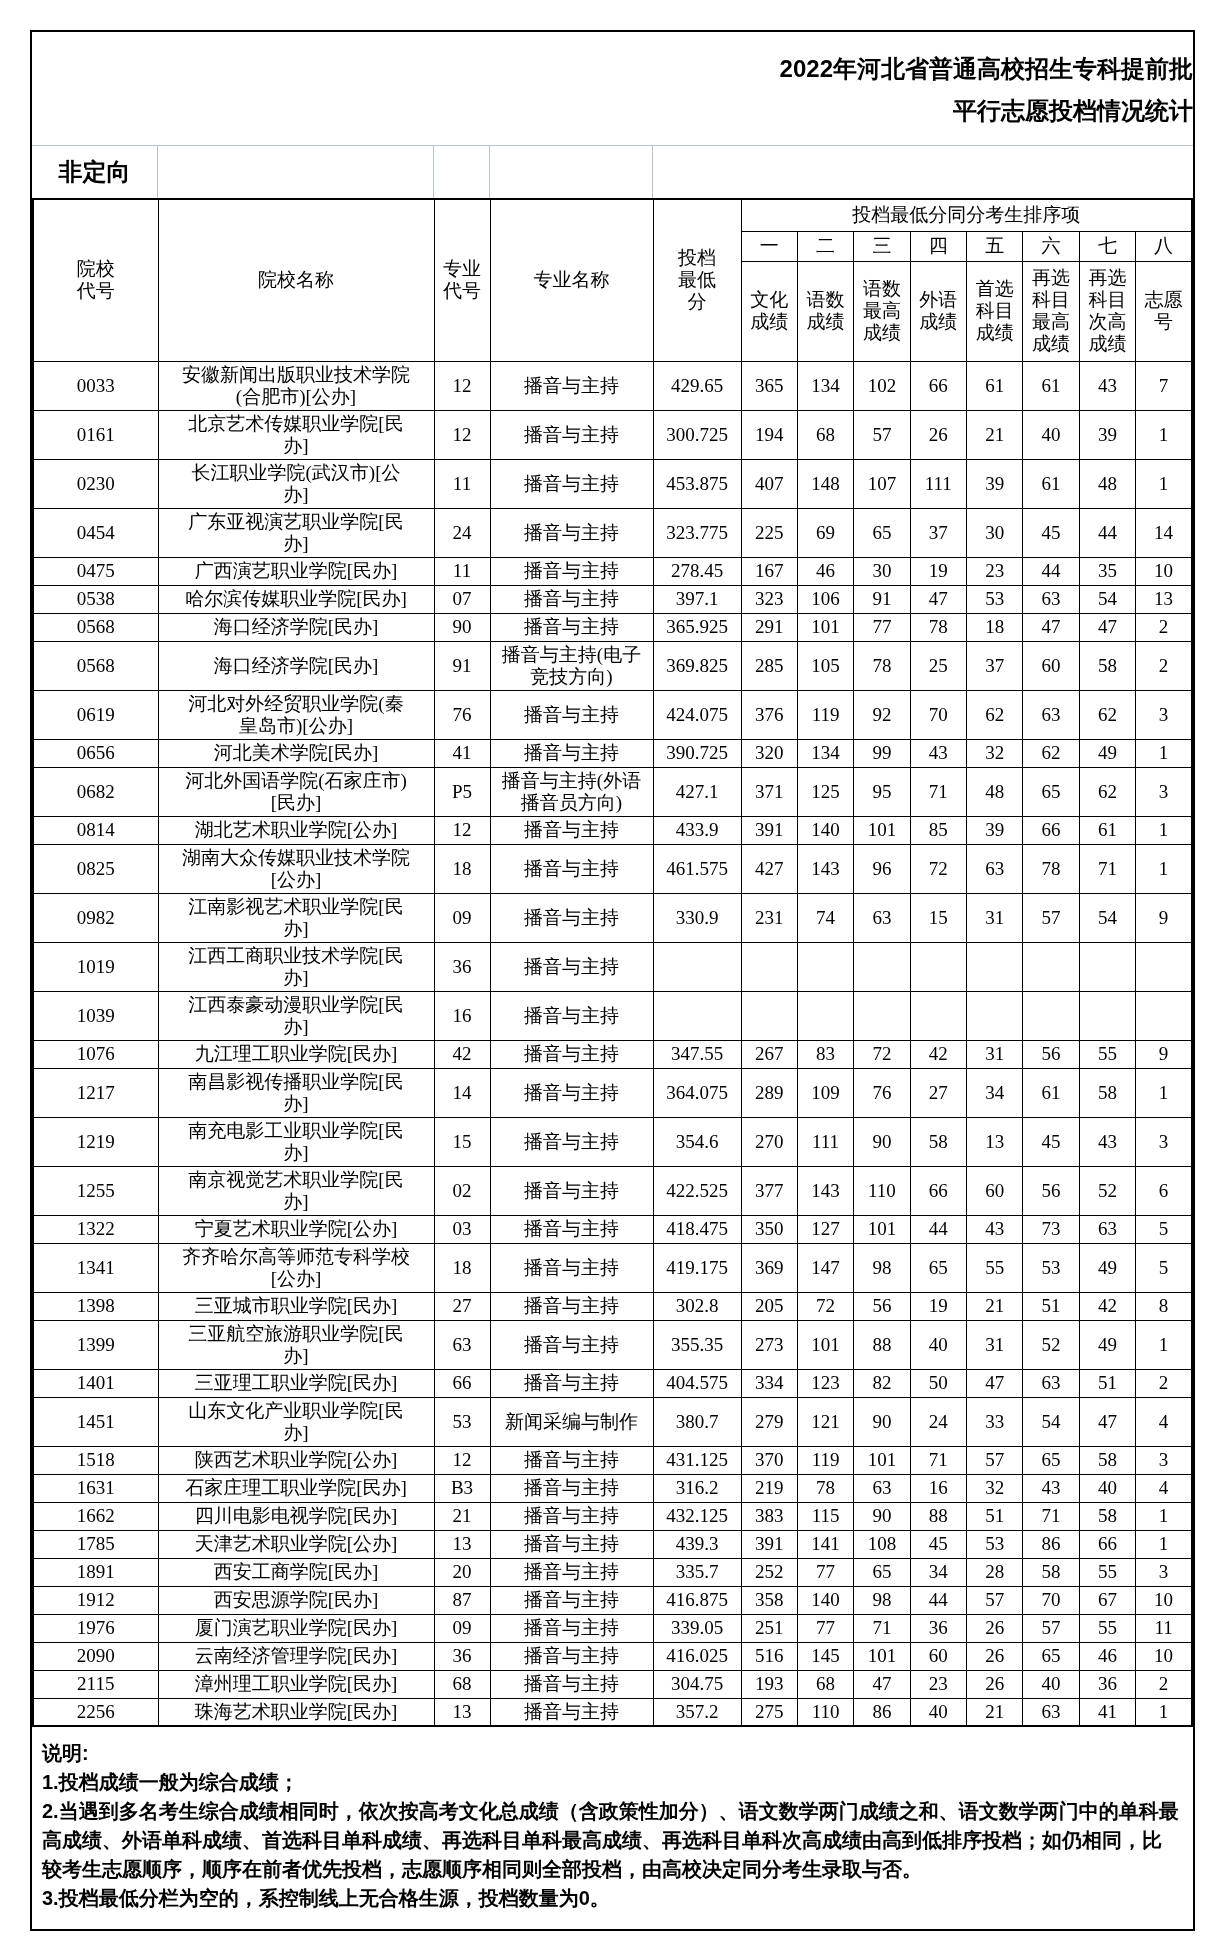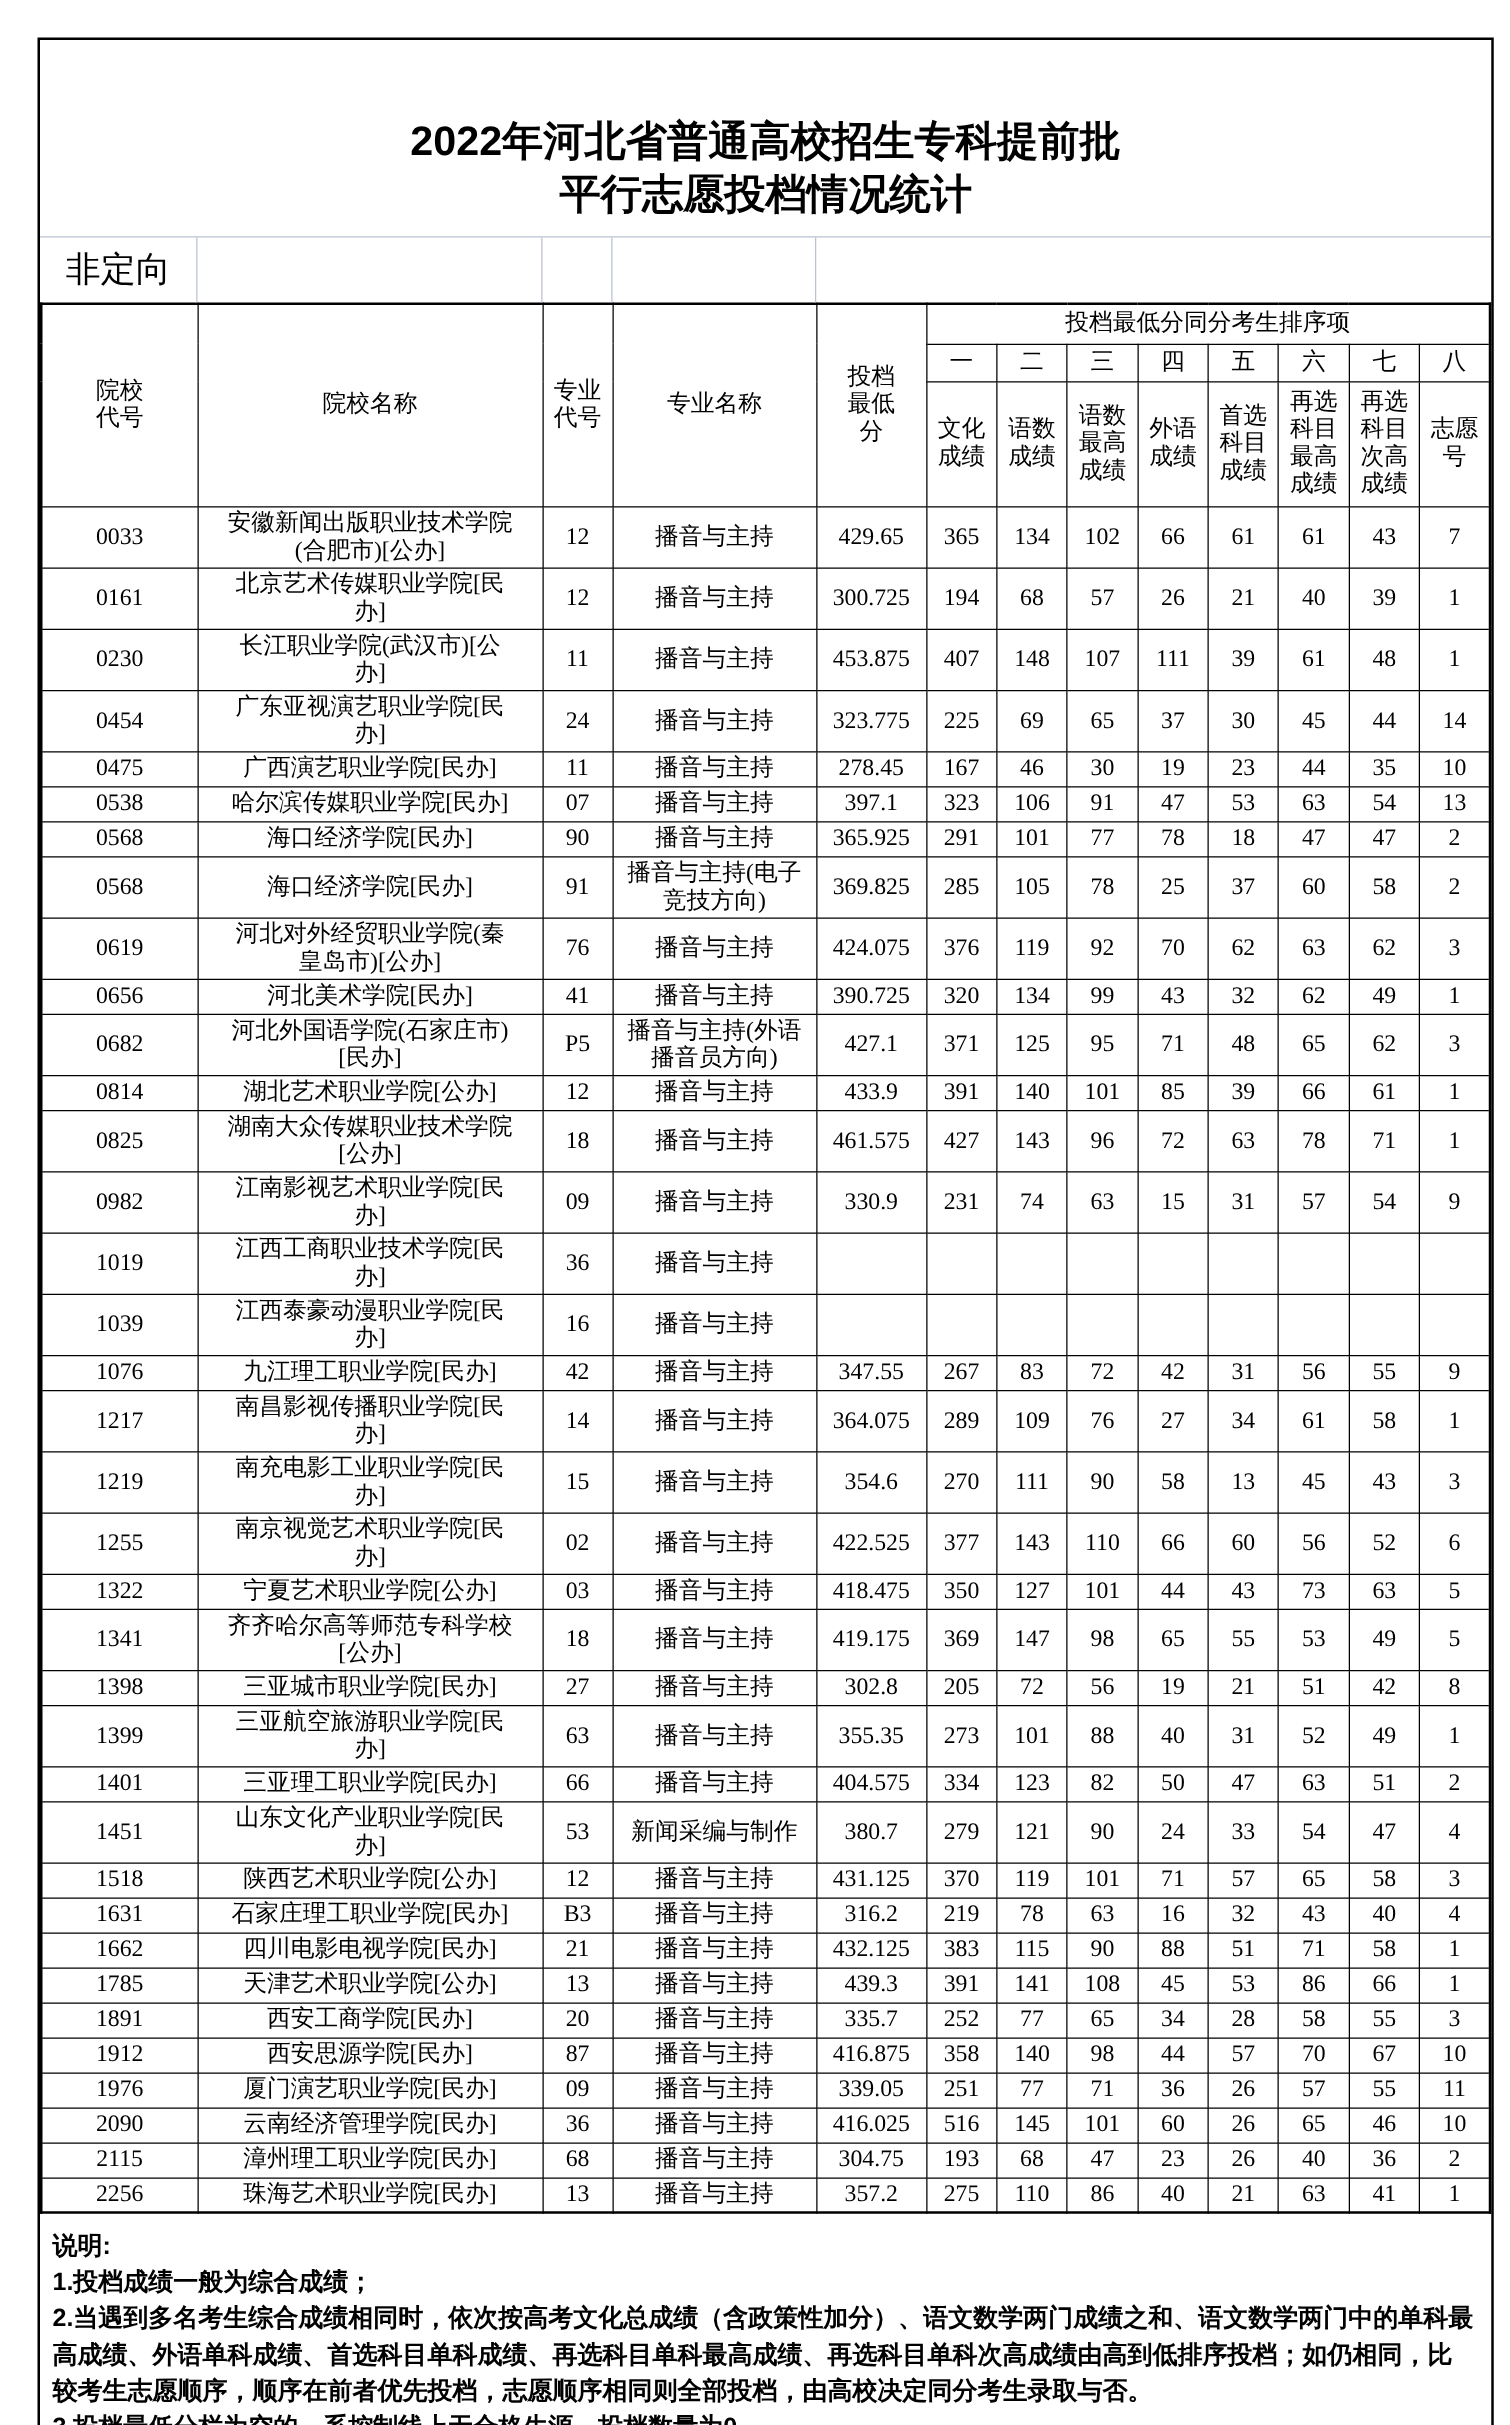--- a/index.html
+++ b/index.html
@@ -3,32 +3,31 @@
 <meta charset="utf-8">
 <style>
   * { margin:0; padding:0; box-sizing:border-box; }
   html,body { width:1208px; background:#ffffff; }
   body { height:1940px; position:relative; font-family:"Liberation Sans", sans-serif; color:#000; }
   .sheet-box {
     position:absolute; left:30px; top:30px; width:1165px; min-height:1875px;
     border:2px solid #000; background:#fff;
   }
   .title-block {
-    height:113px; text-align:center; padding-top:16px;
-    font-weight:700; font-size:33px; line-height:42px;
+    height:113px; text-align:right; padding-top:16px;
+    font-weight:700; font-size:24px; line-height:42px;
     font-family:"Liberation Sans", sans-serif;
-    margin-top:44px;
   }
   .sub-row {
     display:grid; grid-template-columns:125px 276px 56px 163px 88px 1fr;
     height:53px; border-top:1px solid #b9c2cf;
   }
   .sub-row > div {
     border-left:1px solid #b9c2cf; display:flex; align-items:center; justify-content:center;
-    font-weight:400; font-size:28px;
+    font-weight:700; font-size:24px;
   }
   .sub-row > div:first-child { border-left:none; }
   .sub-row .exam-cell { justify-content:flex-end; padding-right:6px; }
   table { width:100%; border-collapse:collapse; table-layout:fixed; border:2px solid #000; }
   col.c0 { width:125px; } col.c1 { width:276px; } col.c2 { width:56px; }
   col.c3 { width:163px; } col.c4 { width:88px; }
   th, td {
     border:1px solid #000; text-align:center; vertical-align:middle;
     font-family:"Liberation Serif", serif; font-weight:400;
     font-size:19px; line-height:22px; padding:2px 3px;

